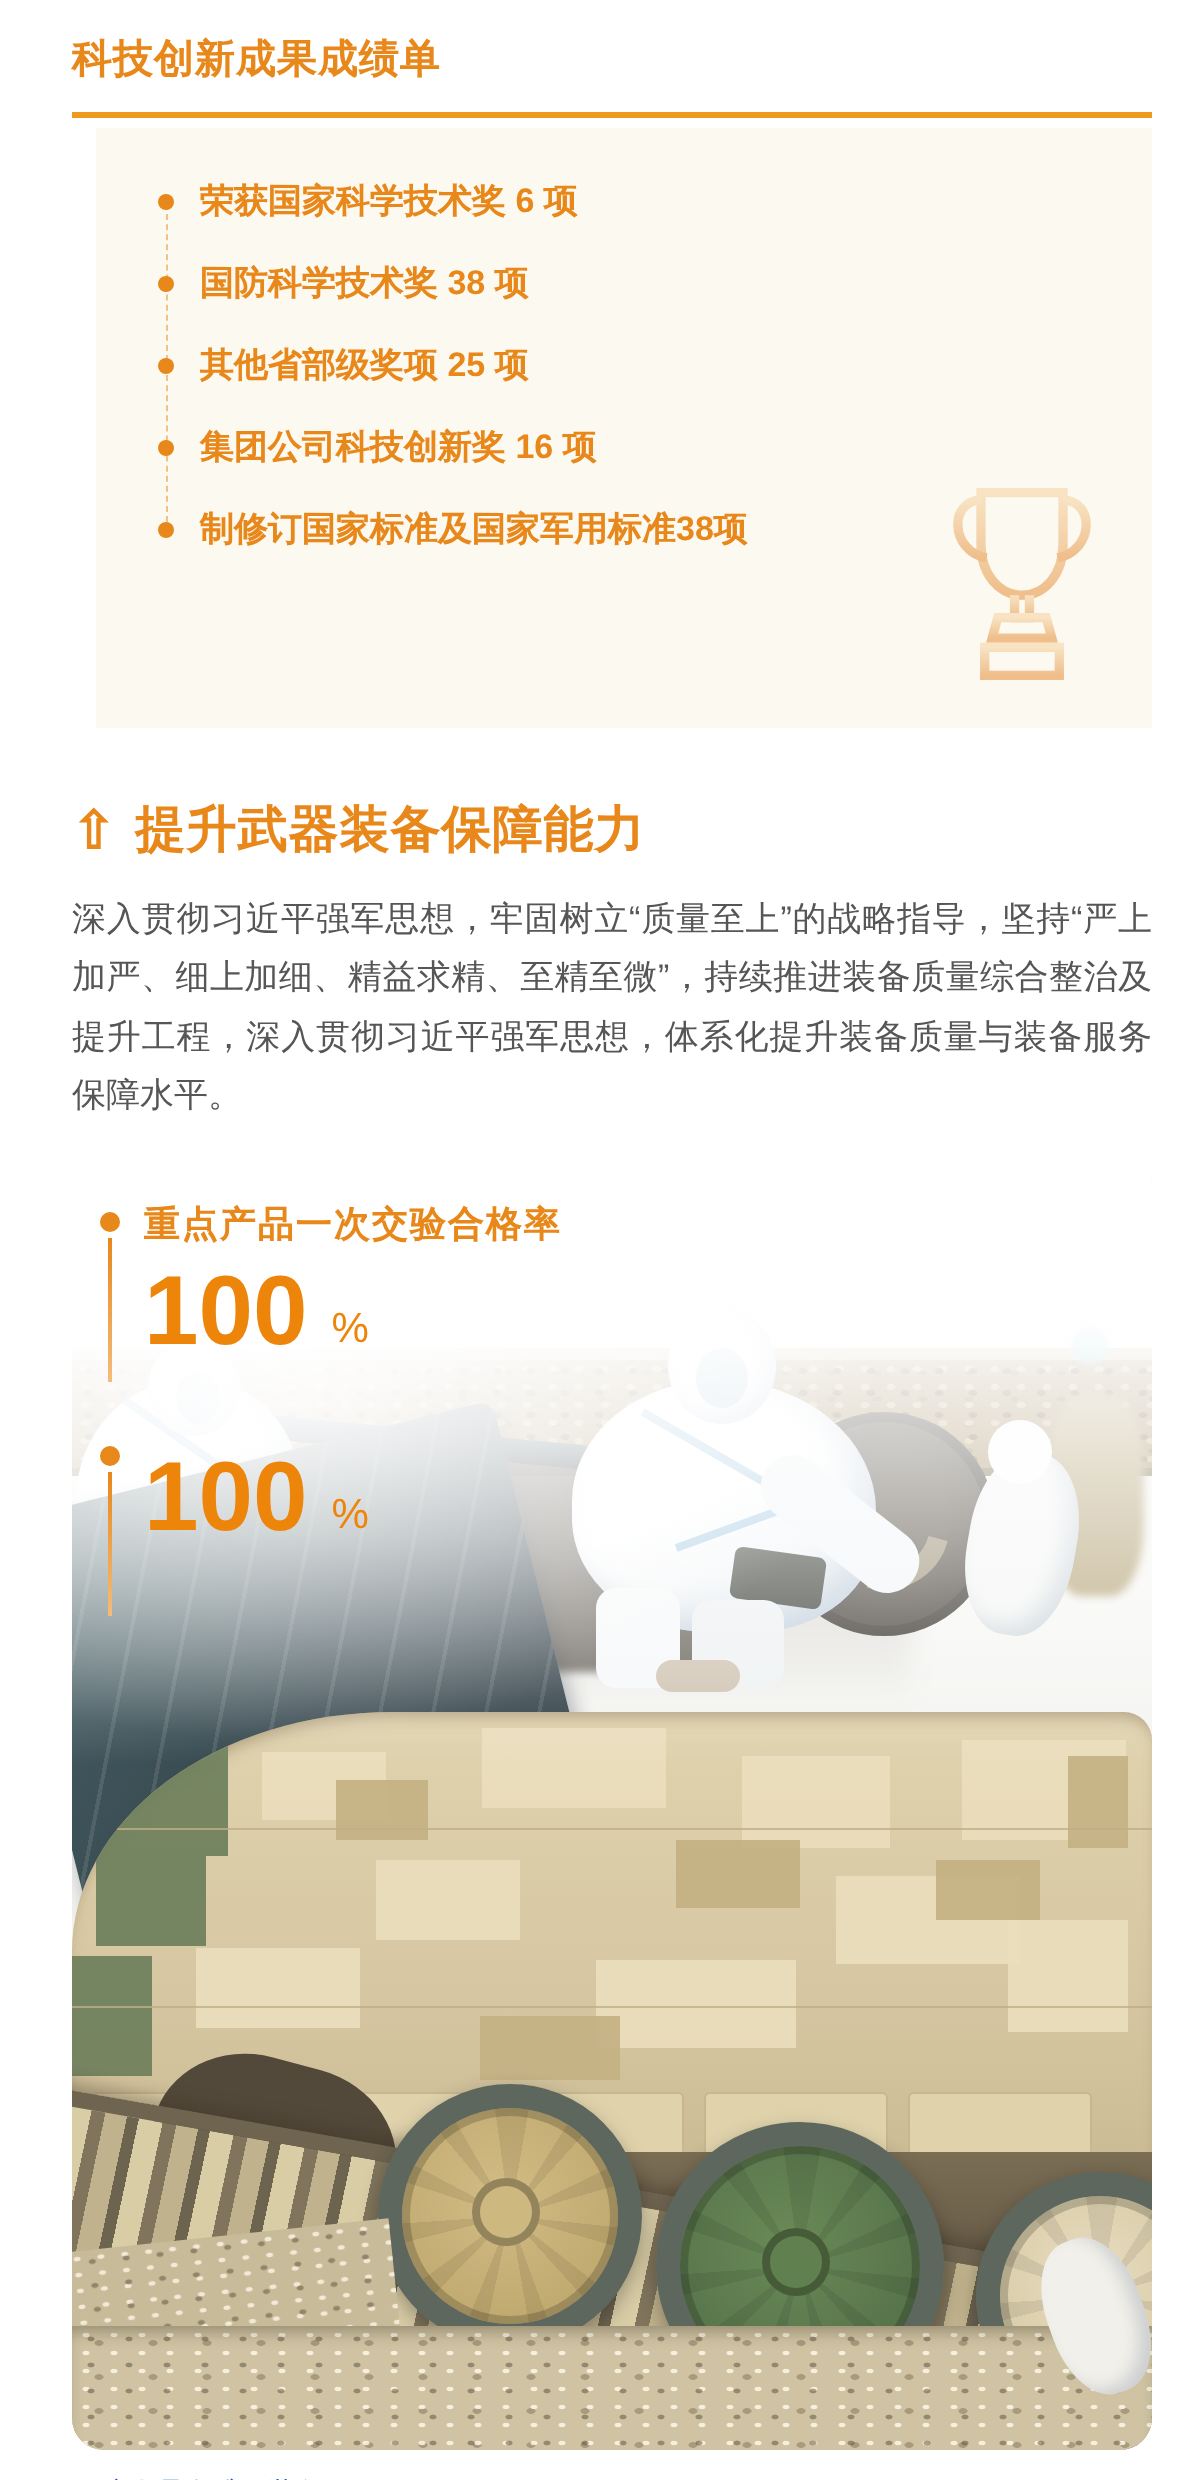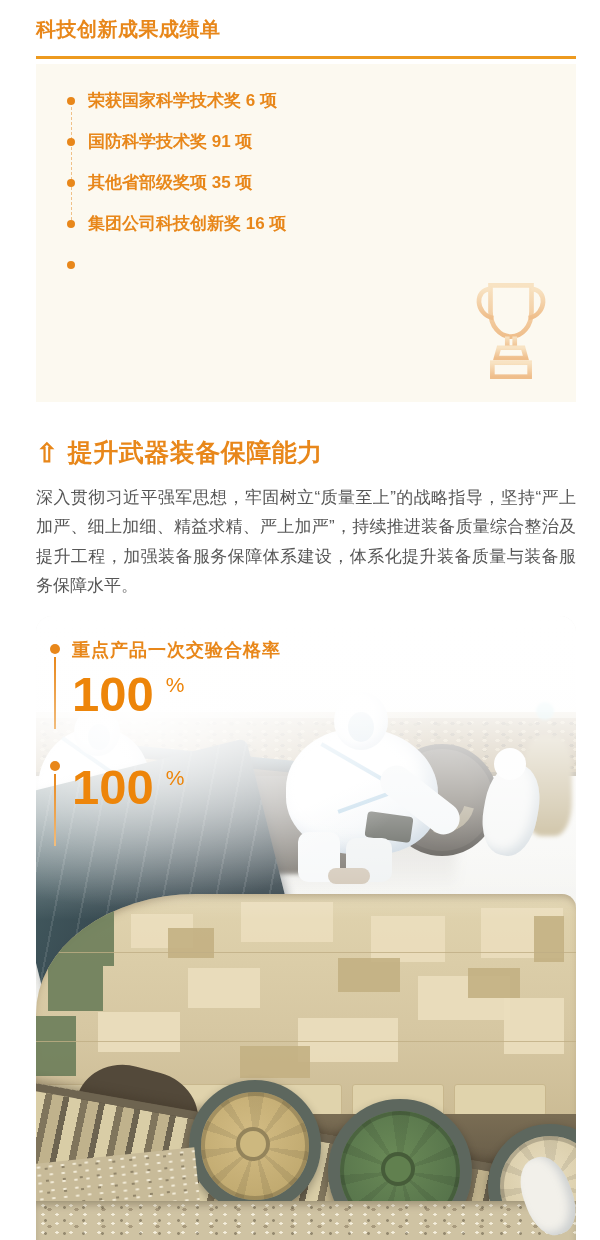--- a/index.html
+++ b/index.html
@@ -6,21 +6,21 @@
   html,body { background:#ffffff; }
   .page {
     position:relative; width:600px; height:1240px; overflow:hidden;
     background:#ffffff; font-family:"Liberation Sans", sans-serif;
   }
   .content { padding:16px 24px 0 36px; }
 
   
   .sc-title { font-size:20px; font-weight:bold; color:#E8871A; letter-spacing:.5px; }
   .sc-rule  { height:3px; background:#ED9A1F; margin-top:13px; }
-  .sc-box   { position:relative; background:#FCF9F0; margin-top:5px; padding:26px 16px 18px 8px; height:338px; }
+  .sc-box   { position:relative; background:#FCF9F0; margin-top:5px; padding:26px 16px 18px 8px; height:300px;margin-left:12px; }
   .sc-list  { position:relative; }
   .sc-list .connector {
     position:absolute; left:27px; top:12px; bottom:14px;
     border-left:1px dashed #F0C189;
   }
   .sc-item { position:relative; padding-left:44px; margin-bottom:20px;
              font-size:17px; font-weight:600; color:#E8871A; line-height:21px; }
   .sc-dot  { position:absolute; left:23px; top:7px; width:8px; height:8px;
              border-radius:50%; background:#E8871A; }
   .trophy { position:absolute; right:18px; bottom:12px; }
@@ -175,21 +175,21 @@
   
   .stats { left:14px; top:22px; width:330px; }
   .stat { position:static; display:flex; gap:12px; margin-bottom:26px; }
   .stat-rail { position:static; display:flex; flex-direction:column; align-items:center; padding-top:6px; }
   .stat-dot { position:static; width:10px; height:10px; border-radius:50%; background:#E8871A; }
   .stat-line { position:static; width:2px; height:72px;
      background:linear-gradient(180deg,#E8871A,#f2bd7d); margin-top:3px; }
   .stat-content { position:static; }
   .stat-label { position:static; display:block; font-size:18px; font-weight:600;
      color:#E8871A; letter-spacing:1px; }
-  .stat-numrow { position:static; display:flex; align-items:flex-start; gap:12px; margin-top:8px; }
+  .stat-numrow { position:static; display:flex; align-items:flex-end; gap:12px; margin-top:8px; }
   .stat-value { position:static; font-size:49px; line-height:48px; font-weight:bold; color:#ED850A; }
   .stat-unit  { position:static; font-size:21px; line-height:30px; color:#ED850A; }
 
   .caption { margin-top:13px; font-size:14px; color:#1d4ed8; }
 </style>
 </head>
 <body>
 
 <div class="page">
   <div class="content">
@@ -199,32 +199,33 @@
 
     <div class="sc-box">
       <div class="sc-list">
         <div class="connector"></div>
         <div class="sc-item">
           <span class="sc-dot"></span>
           <span>荣获国家科学技术奖 6 项</span>
         </div>
         <div class="sc-item">
           <span class="sc-dot"></span>
-          <span>国防科学技术奖 91 项</span>
-        </div>
-        <div class="sc-item">
-          <span class="sc-dot"></span>
-          <span>其他省部级奖项 35 项</span>
+          <span>国防科学技术奖 38 项</span>
+        </div>
+        <div class="sc-item">
+          <span class="sc-dot"></span>
+          <span>其他省部级奖项 25 项</span>
         </div>
         <div class="sc-item">
           <span class="sc-dot"></span>
           <span>集团公司科技创新奖 16 项</span>
         </div>
         <div class="sc-item">
           <span class="sc-dot"></span>
+          <span>制修订国家标准及国家军用标准38项</span>
         </div>
       </div>
       <div class="trophy">
         <svg width="94" height="110" viewBox="0 0 100 118">
           <defs>
             <linearGradient id="tg" x1="0" y1="0" x2="0" y2="1">
               <stop offset="0" stop-color="#F8E3C3"></stop>
               <stop offset="1" stop-color="#EFBE8B"></stop>
             </linearGradient>
           </defs>
@@ -238,21 +239,21 @@
             <path d="M24 110 h52"></path>
           </g>
         </svg>
       </div>
     </div>
 
     <div class="sec-head">
       <span class="sec-arrow">⇧</span>
       <span class="sec-title">提升武器装备保障能力</span>
     </div>
-    <div class="sec-body">深入贯彻习近平强军思想，牢固树立“质量至上”的战略指导，坚持“严上加严、细上加细、精益求精、严上加严”，持续推进装备质量综合整治及提升工程，加强装备服务保障体系建设，体系化提升装备质量与装备服务保障水平。</div>
+    <div class="sec-body">深入贯彻习近平强军思想，牢固树立“质量至上”的战略指导，坚持“严上加严、细上加细、精益求精、至精至微”，持续推进装备质量综合整治及提升工程，深入贯彻习近平强军思想，体系化提升装备质量与装备服务保障水平。</div>
 
     <div class="photo">
       <div class="ph-sky"></div>
       <div class="ph-far-vehicles"></div>
       <div class="ph-camo-net"></div>
       <div class="ph-teal-dot-a"></div>
       <div class="ph-teal-dot-b"></div>
       <div class="ph-shade"></div>
       <div class="ph-opening"></div>
       <div class="ph-beam"></div>

